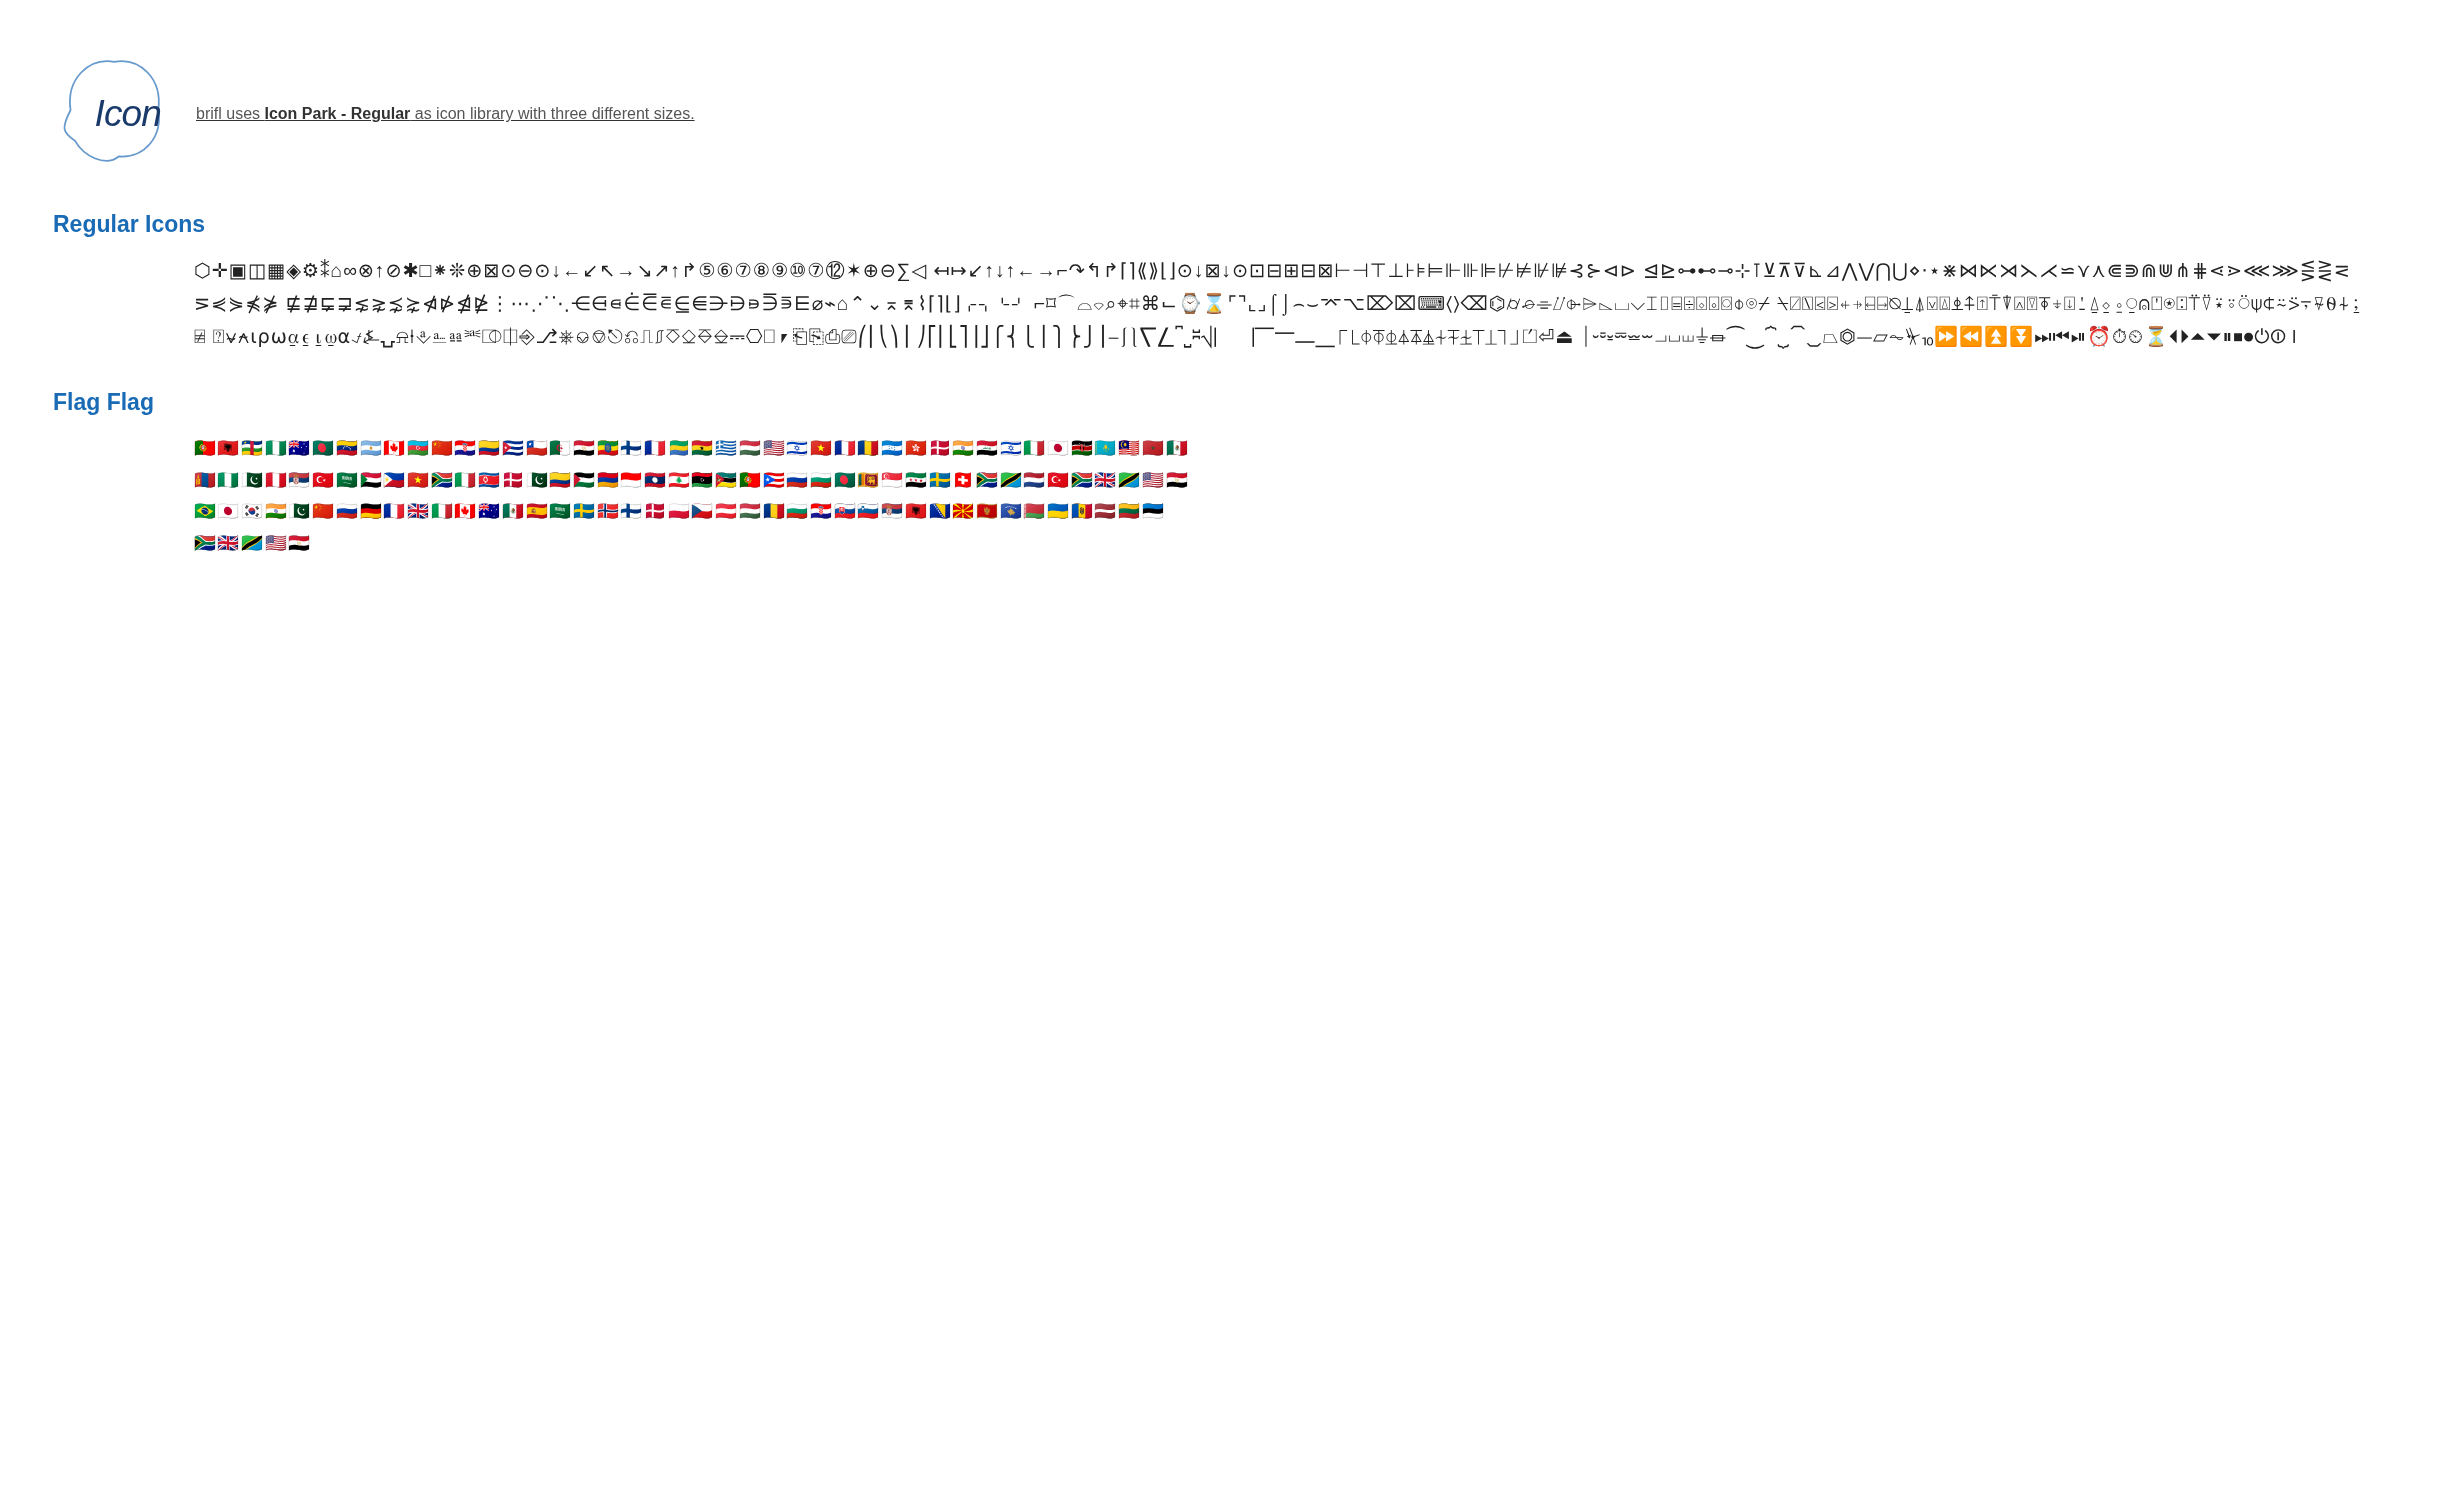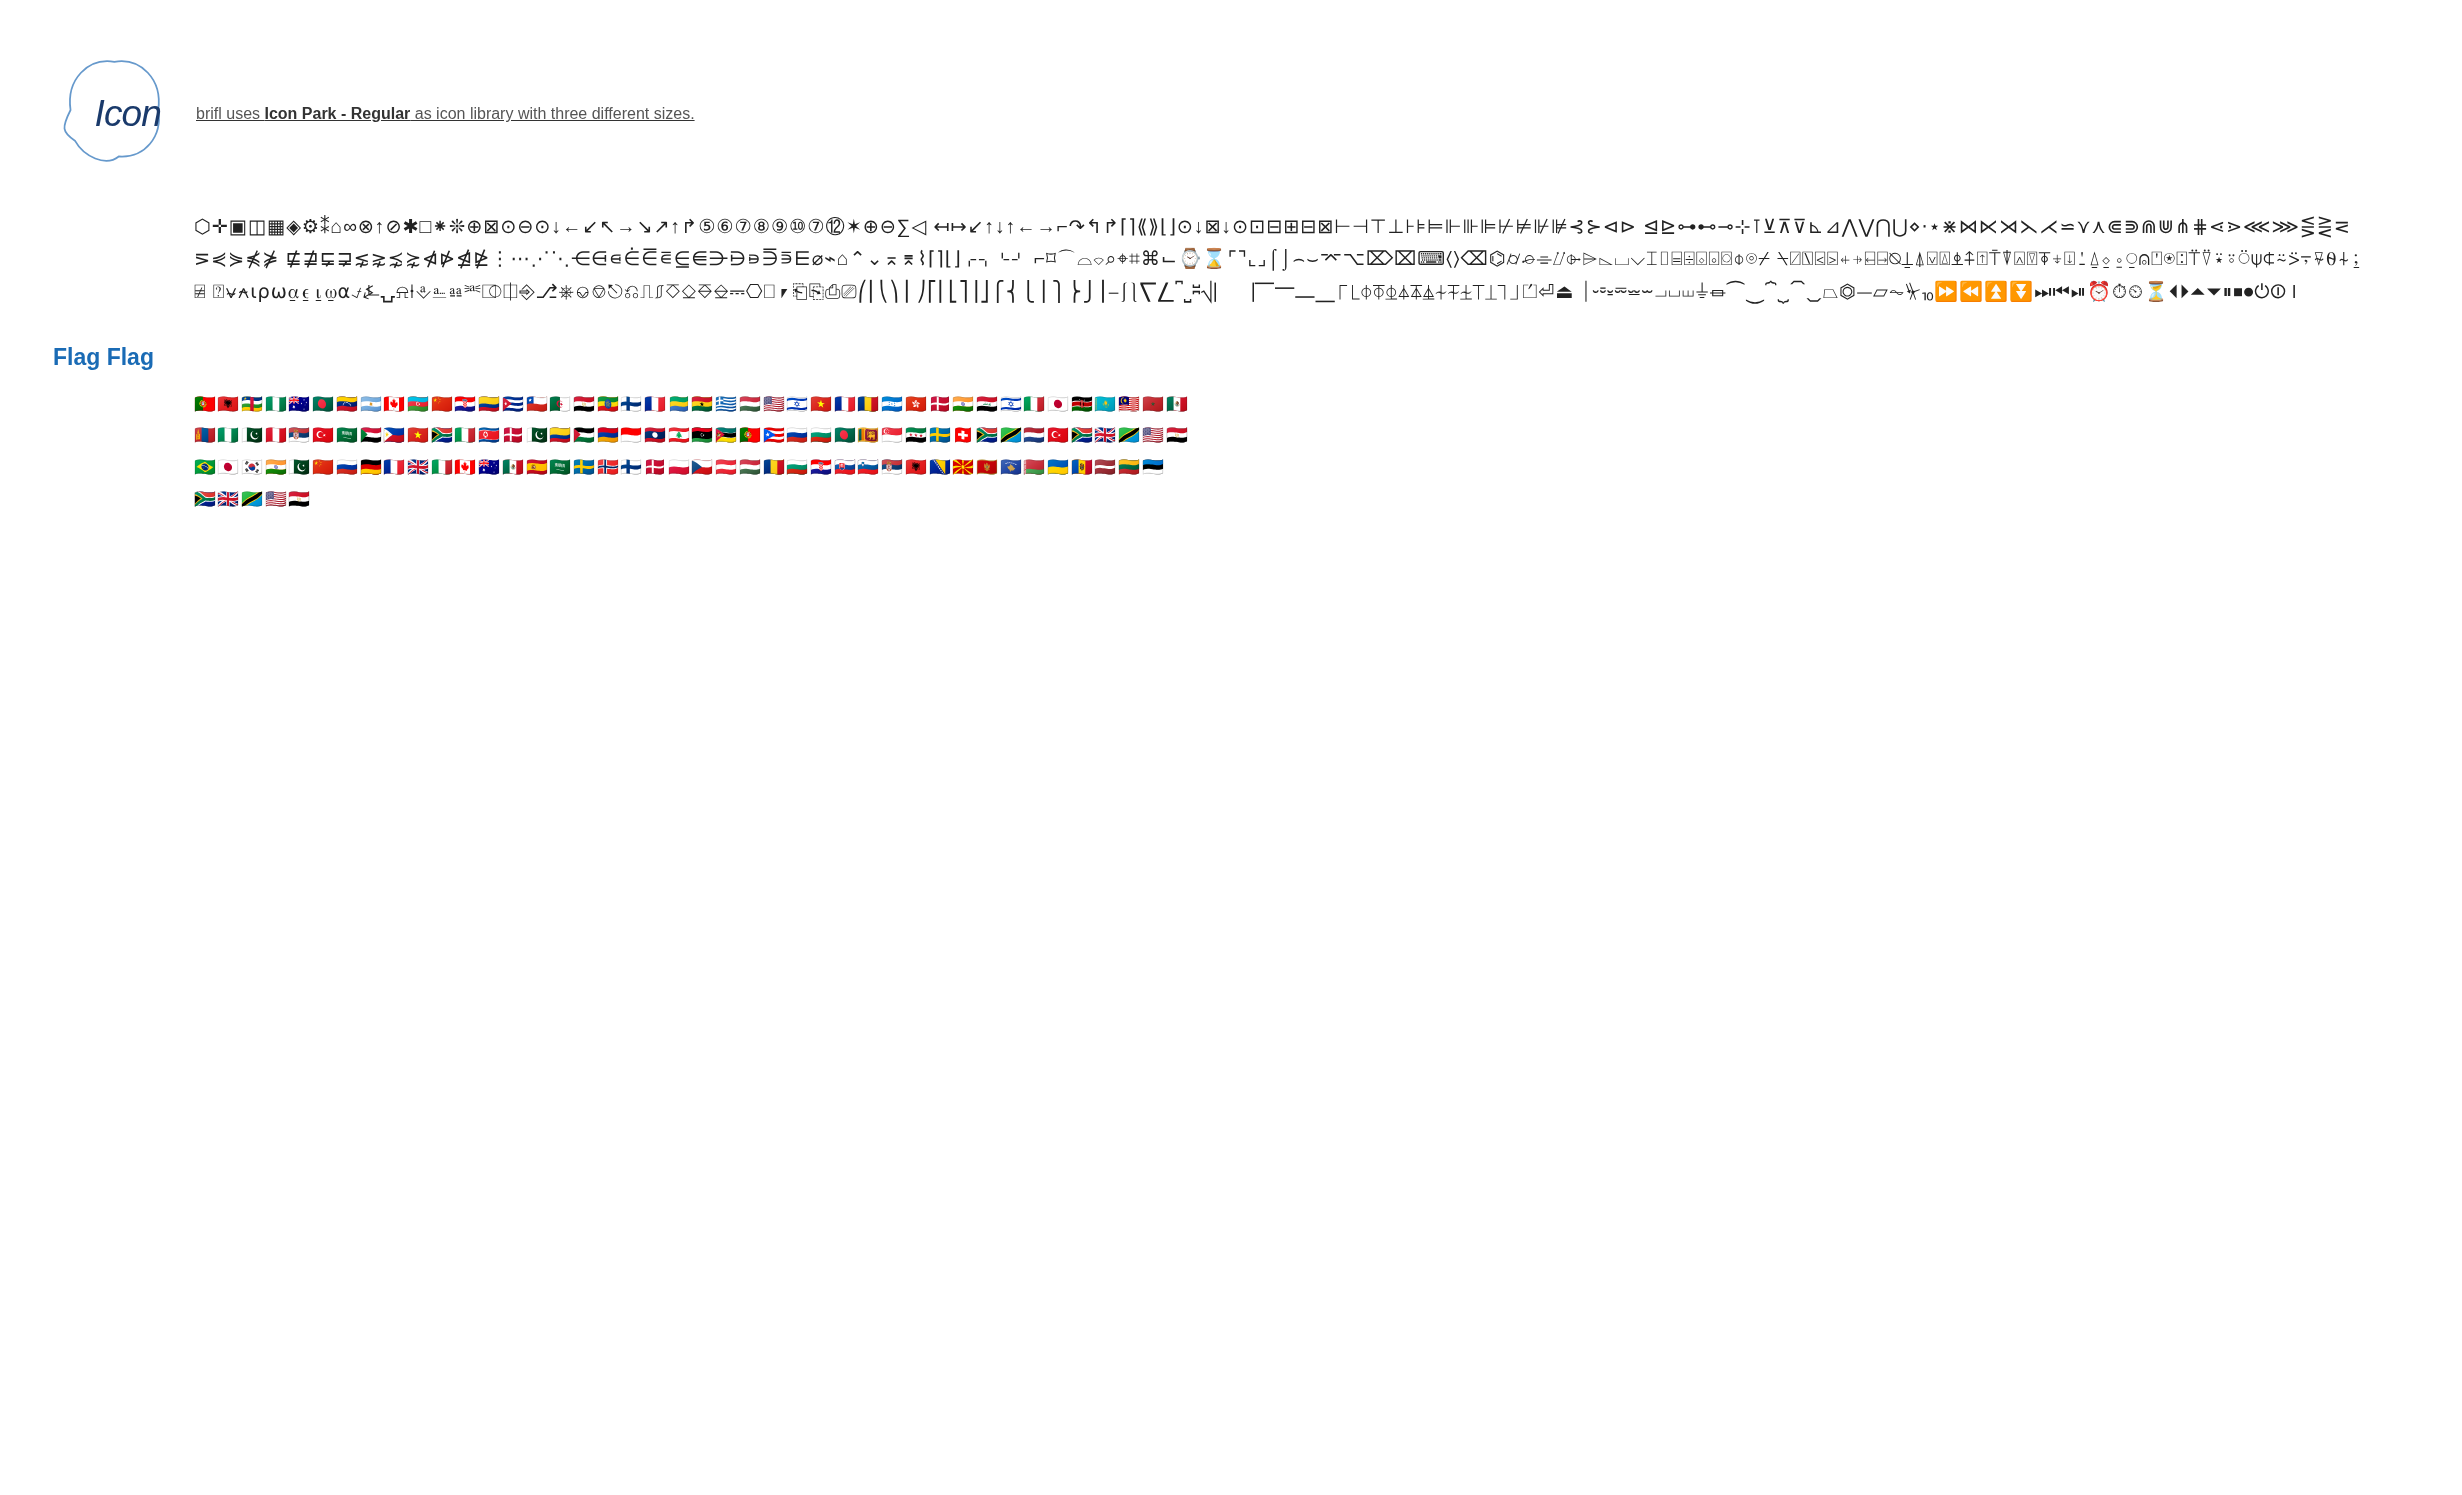--- a/index.html
+++ b/index.html
@@ -95,20 +95,21 @@
         <path d="M 20 65 C 15 30, 40 5, 70 10 C 100 5, 125 30, 120 65 C 125 95, 105 120, 75 118 C 60 130, 35 118, 25 100 C 10 90, 10 85, 20 65 Z" fill="none" stroke="#6699cc" stroke-width="2"></path>
       </svg>
       <span class="logo-text">Icon</span>
     </div>
     <p class="description">
       <span>brifl uses </span><strong>Icon Park - Regular</strong><span> as icon library with three different sizes.</span>
     </p>
   </div>
 
   <div class="section-divider">
+    <h2 class="section-title">Regular Icons</h2>
     <div class="icons-container">
 ⬡✛▣◫▦◈⚙⁑⌂∞⊗↑⊘✱□⁕❊⊕⊠⊙⊖⊙↓←↙↖→↘↗↑↱⑤⑥⑦⑧⑨⑩⑦⑫✶⊕⊖∑◁
 ↤↦↙↑↓↑←→⌐↷↰↱⌈⌉⟪⟫⌊⌋⊙↓⊠↓⊙⊡⊟⊞⊟⊠⊢⊣⊤⊥⊦⊧⊨⊩⊪⊫⊬⊭⊮⊯⊰⊱⊲⊳
 ⊴⊵⊶⊷⊸⊹⊺⊻⊼⊽⊾⊿⋀⋁⋂⋃⋄⋅⋆⋇⋈⋉⋊⋋⋌⋍⋎⋏⋐⋑⋒⋓⋔⋕⋖⋗⋘⋙⋚⋛⋜⋝⋞⋟⋠⋡
 ⋢⋣⋤⋥⋦⋧⋨⋩⋪⋫⋬⋭⋮⋯⋰⋱⋲⋳⋴⋵⋶⋷⋸⋹⋺⋻⋼⋽⋾⋿⌀⌁⌂⌃⌄⌅⌆⌇⌈⌉⌊⌋⌌⌍⌎⌏
 ⌐⌑⌒⌓⌔⌕⌖⌗⌘⌙⌚⌛⌜⌝⌞⌟⌠⌡⌢⌣⌤⌥⌦⌧⌨〈〉⌫⌬⌭⌮⌯⌰⌱⌲⌳⌴⌵⌶⌷⌸⌹⌺⌻⌼⌽⌾⌿
 ⍀⍁⍂⍃⍄⍅⍆⍇⍈⍉⍊⍋⍌⍍⍎⍏⍐⍑⍒⍓⍔⍕⍖⍗⍘⍙⍚⍛⍜⍝⍞⍟⍠⍡⍢⍣⍤⍥⍦⍧⍨⍩⍪⍫⍬⍭⍮⍯
 ⍰⍱⍲⍳⍴⍵⍶⍷⍸⍹⍺⍻⍼⍽⍾⍿⎀⎁⎂⎃⎄⎅⎆⎇⎈⎉⎊⎋⎌⎍⎎⎏⎐⎑⎒⎓⎔⎕⎖⎗⎘⎙⎚⎛⎜⎝⎞⎟
 ⎠⎡⎢⎣⎤⎥⎦⎧⎨⎩⎪⎫⎬⎭⎮⎯⎰⎱⎲⎳⎴⎵⎶⎷⎸⎹⎺⎻⎼⎽⎾⎿⏀⏁⏂⏃⏄⏅⏆⏇⏈⏉⏊⏋⏌⏍⏎⏏
 ⏐⏑⏒⏓⏔⏕⏖⏗⏘⏙⏚⏛⏜⏝⏞⏟⏠⏡⏢⏣⏤⏥⏦⏧⏨⏩⏪⏫⏬⏭⏮⏯⏰⏱⏲⏳⏴⏵⏶⏷⏸⏹⏺⏻⏼⏽

